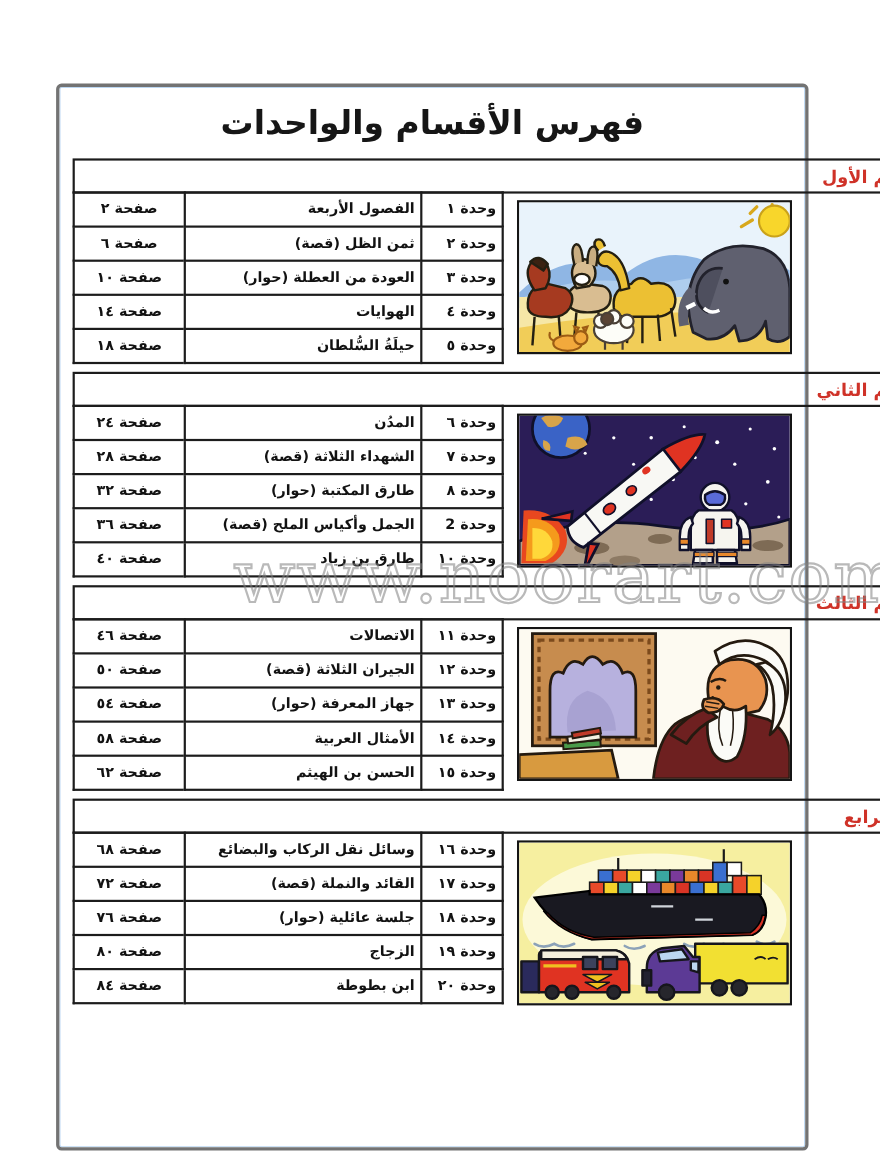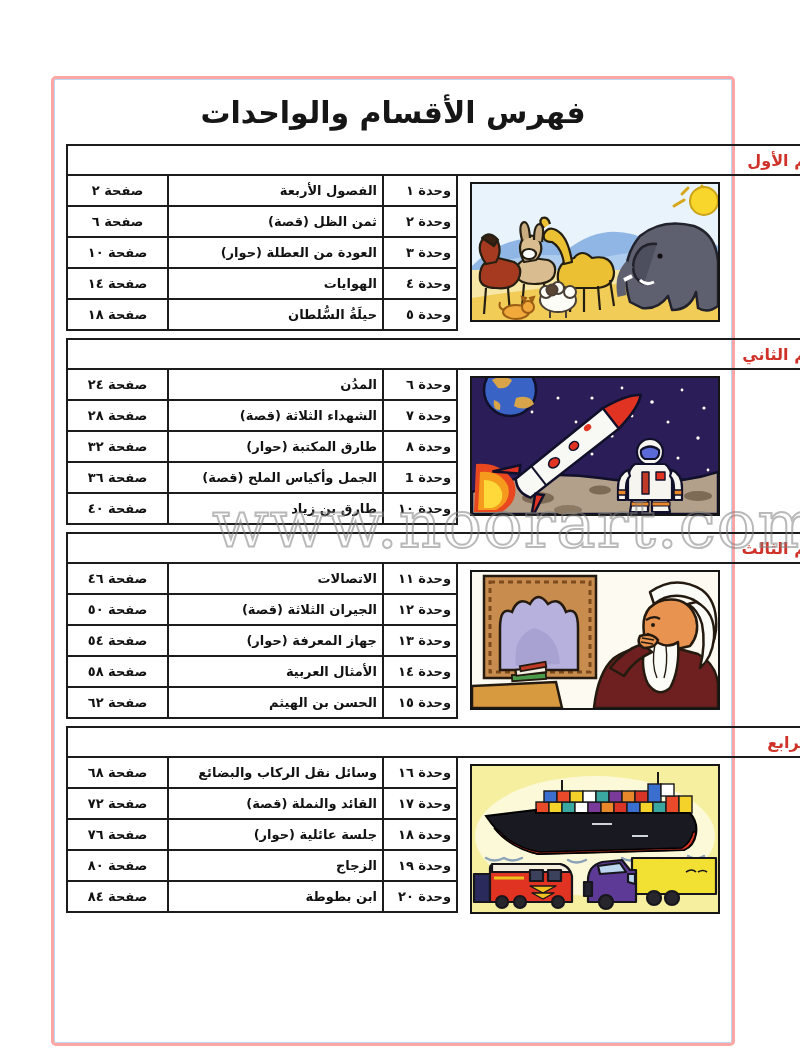--- a/index.html
+++ b/index.html
@@ -1,19 +1,19 @@
 <!DOCTYPE html>
 <html lang="ar"><head>
 <meta charset="utf-8">
 <style>
   html,body{margin:0;padding:0;background:#fff;}
   .page{position:relative;width:800px;height:1064px;background:#fff;overflow:hidden;
         font-family:"DejaVu Sans",sans-serif;}
   .frame{position:absolute;left:51px;top:76px;width:678px;height:964px;
-         border:3px solid #fca5a5;box-shadow:inset 0 0 0 1px #bcd7f2;border-radius:5px;background:#fff;}
+         border:3px solid #737373;box-shadow:inset 0 0 0 1px #bcd7f2;border-radius:5px;background:#fff;}
   .page-title{margin:16px 0 14px;text-align:center;font-size:30px;font-weight:bold;color:#161616;
               direction:rtl;letter-spacing:0;}
   .section{margin:0 0 7px 12px;width:791px;}
   .section-header{direction:rtl;box-sizing:border-box;border:2px solid #1c1c1c;height:32px;
                   display:flex;align-items:center;padding:0 9px;font-size:16px;font-weight:bold;}
   .section-body{display:flex;align-items:flex-start;}
   table.toc{direction:rtl;border-collapse:collapse;margin-top:-2px;table-layout:fixed;width:390px;}
   table.toc td{box-sizing:border-box;border:2px solid #1c1c1c;height:31px;font-size:13px;
                font-weight:bold;color:#121212;padding:0 5px;white-space:nowrap;overflow:hidden;}
   td.unit-col{width:74px;text-align:right;margin-top:12px;}
@@ -161,21 +161,21 @@
             <td class="unit-col">وحدة ٧</td>
             <td class="title-col">الشهداء الثلاثة (قصة)</td>
             <td class="page-col">صفحة ٢٨</td>
           </tr>
           <tr>
             <td class="unit-col">وحدة ٨</td>
             <td class="title-col">طارق المكتبة (حوار)</td>
             <td class="page-col">صفحة ٣٢</td>
           </tr>
           <tr>
-            <td class="unit-col">وحدة 1</td>
+            <td class="unit-col">وحدة 2</td>
             <td class="title-col">الجمل وأكياس الملح (قصة)</td>
             <td class="page-col">صفحة ٣٦</td>
           </tr>
           <tr>
             <td class="unit-col">وحدة ١٠</td>
             <td class="title-col">طارق بن زياد</td>
             <td class="page-col">صفحة ٤٠</td>
           </tr>
         </tbody>
           </table>

